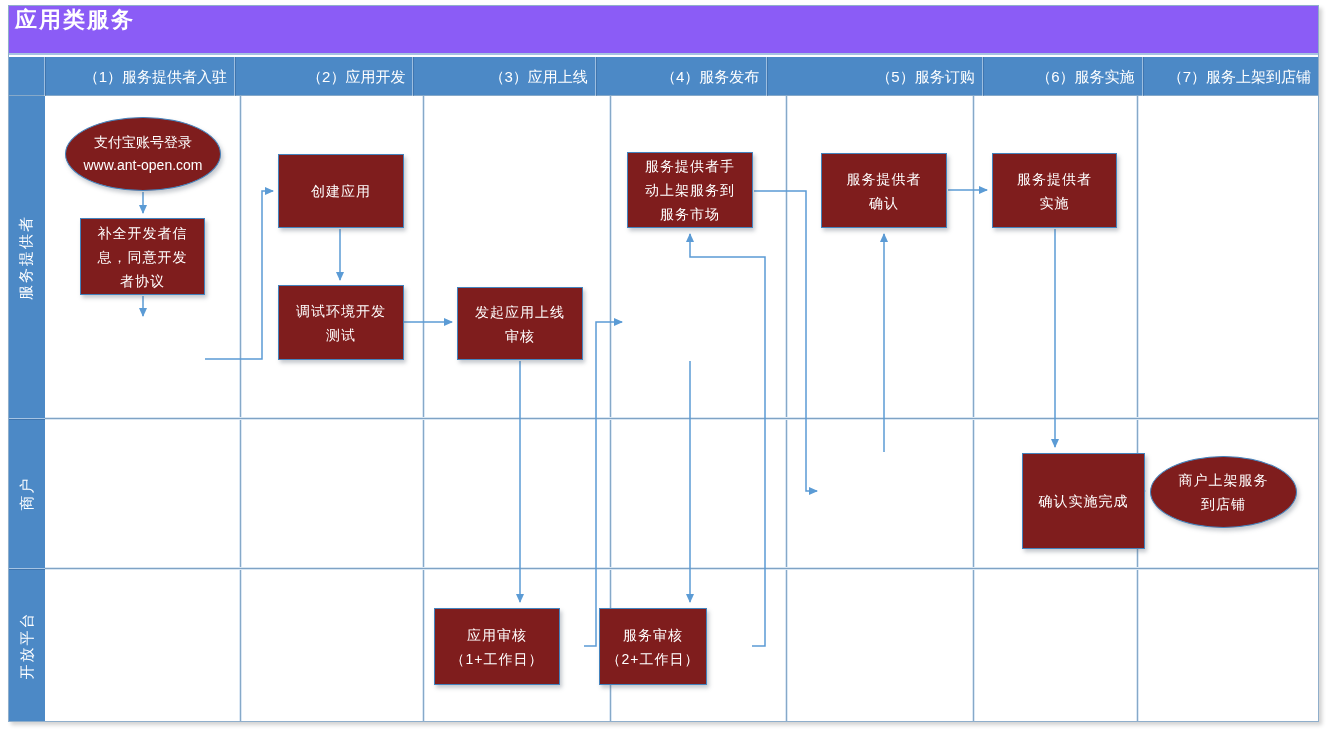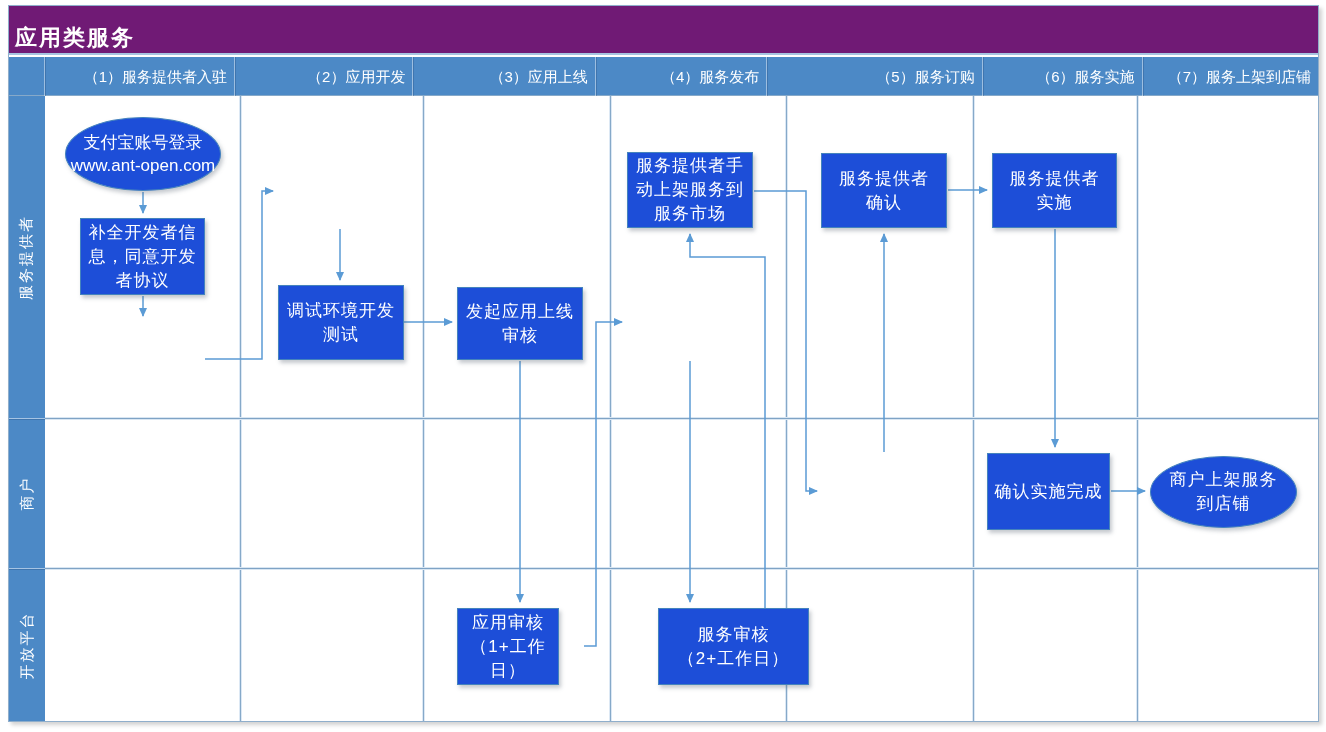--- a/index.html
+++ b/index.html
@@ -8,22 +8,22 @@
     font-family:"Liberation Sans","DejaVu Sans",sans-serif;
     background:#ffffff;color:#fff;
   }
   .frame{
     position:absolute;left:8px;top:5px;width:1309px;height:715px;
     border:1px solid #8FAECB;box-shadow:3px 3px 4px rgba(0,0,0,.18);
     pointer-events:none;
   }
   .title-band{
     position:absolute;left:8px;top:5px;width:1310px;height:50px;
-    background:#701a75;border-bottom:2px solid #A6C4E0;
-    display:flex;align-items:flex-end;box-sizing:border-box;font-family:Liberation Serif, serif;
+    background:#8b5cf6;border-bottom:2px solid #A6C4E0;
+    display:flex;align-items:flex-start;box-sizing:border-box;font-family:Liberation Serif, serif;
   }
   .title-band span{
     font-size:22px;font-weight:bold;letter-spacing:2px;padding-left:7px;color:#fff;
   }
   .header-band{
     position:absolute;left:8px;top:57px;width:1310px;height:39px;
     background:#4C89C6;display:flex;box-sizing:border-box;
     border-bottom:1px solid #86A9C9;
   }
   .hspacer{width:37px;}
@@ -47,24 +47,24 @@
   }
   .vline{
     position:absolute;top:96px;height:625px;width:1px;background:#86A9C9;
     box-shadow:-1px 0 0 #DCE8F4,1px 0 0 #DCE8F4;
   }
   .hline{
     position:absolute;left:45px;width:1273px;height:1px;background:#7FA3C5;
     box-shadow:0 -1px 0 #D9E6F2,0 1px 0 #D9E6F2;
   }
   .node{
-    position:absolute;background:#1d4ed8;border:1px solid #4483BD;
+    position:absolute;background:#7f1d1d;border:1px solid #4483BD;
     box-shadow:2px 3px 4px rgba(90,100,115,.35);
     display:flex;align-items:center;justify-content:center;
-    text-align:center;font-size:17px;line-height:24px;letter-spacing:1px;
+    text-align:center;font-size:14px;line-height:24px;letter-spacing:1px;
     white-space:pre-line;color:#fff;box-sizing:border-box;
   }
   .node.ellipse{border-radius:50%;}
   .overlay{position:absolute;left:0;top:0;width:1326px;height:732px;pointer-events:none;}
   .overlay polyline{fill:none;stroke:#5B9BD5;stroke-width:1.5;}
 </style>
 </head>
 <body>
 
 <div class="canvas">
@@ -125,33 +125,34 @@
     <polyline points="948,190 987,190" marker-end="url(#arr)"></polyline>
     <polyline points="1055,229 1055,447" marker-end="url(#arr)"></polyline>
     <polyline points="1111,491 1145,491" marker-end="url(#arr)"></polyline>
   </svg>
 
   <div class="node ellipse" style="left:65px;top:117px;width:156px;height:74px;line-height:23px;letter-spacing:0">支付宝账号登录
 www.ant-open.com</div>
   <div class="node" style="left:80px;top:218px;width:125px;height:77px">补全开发者信
 息，同意开发
 者协议</div>
+  <div class="node" style="left:278px;top:154px;width:126px;height:74px">创建应用</div>
   <div class="node" style="left:457px;top:287px;width:126px;height:73px">发起应用上线
 审核</div>
   <div class="node" style="left:278px;top:285px;width:126px;height:75px">调试环境开发
 测试</div>
   <div class="node" style="left:627px;top:152px;width:126px;height:76px">服务提供者手
 动上架服务到
 服务市场</div>
   <div class="node" style="left:821px;top:153px;width:126px;height:75px">服务提供者
 确认</div>
   <div class="node" style="left:992px;top:153px;width:125px;height:75px">服务提供者
 实施</div>
-  <div class="node" style="left:987px;top:453px;width:123px;height:77px">确认实施完成</div>
+  <div class="node" style="left:1022px;top:453px;width:123px;height:96px">确认实施完成</div>
   <div class="node ellipse" style="left:1150px;top:456px;width:147px;height:72px">商户上架服务
 到店铺</div>
-  <div class="node" style="left:457px;top:608px;width:102px;height:77px">应用审核
+  <div class="node" style="left:434px;top:608px;width:126px;height:77px">应用审核
 （1+工作日）</div>
-  <div class="node" style="left:658px;top:608px;width:151px;height:77px">服务审核
+  <div class="node" style="left:599px;top:608px;width:108px;height:77px">服务审核
 （2+工作日）</div>
 
   <div class="frame"></div>
 </div>
 
 </body></html>

